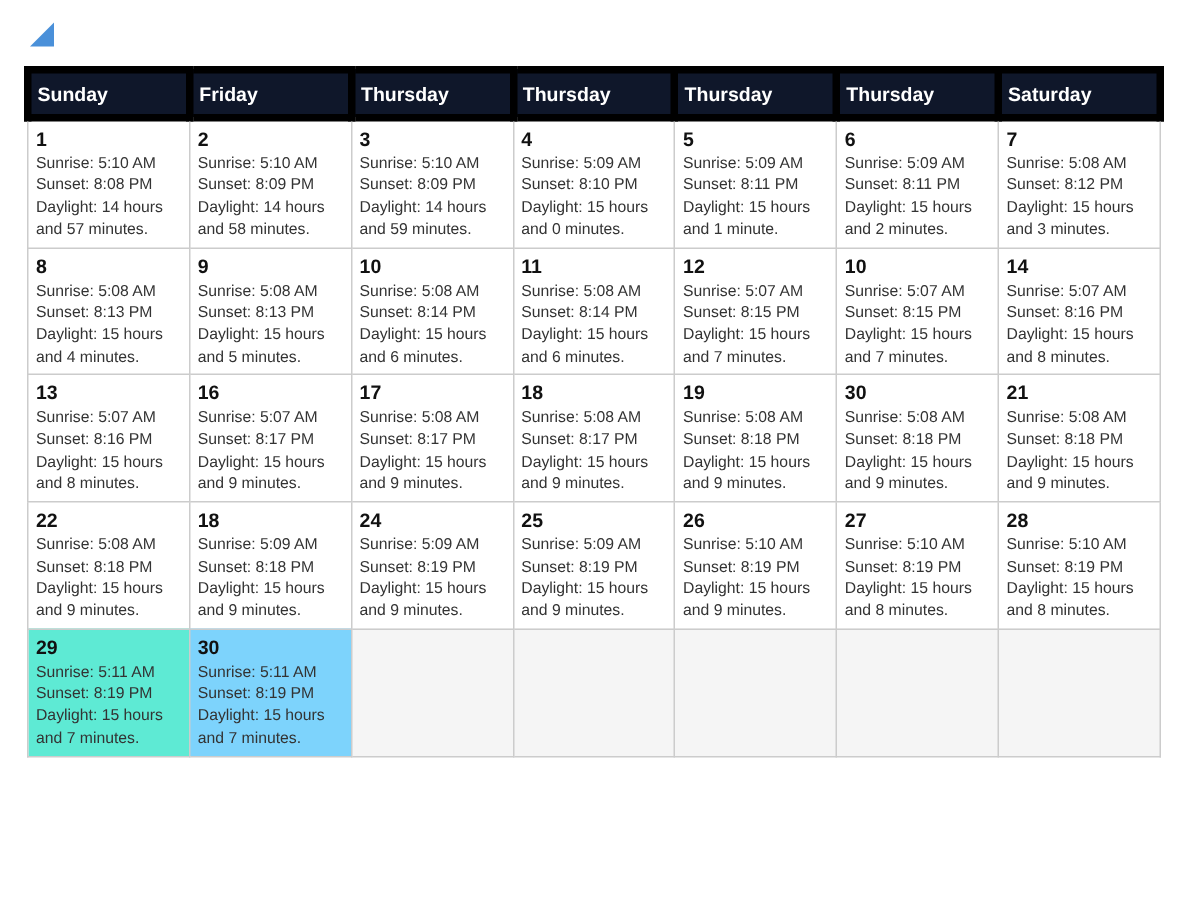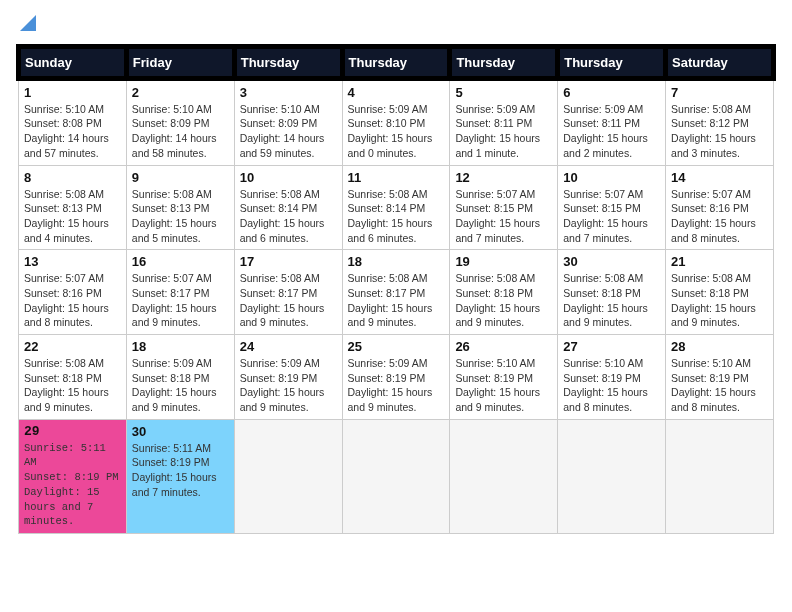--- a/index.html
+++ b/index.html
@@ -343,21 +343,21 @@
         <td>
         <span class="day-num">28</span>
         <div class="day-info">
           Sunrise: 5:10 AM<br>
           Sunset: 8:19 PM<br>
           Daylight: 15 hours and 8 minutes.
         </div>
       </td>
       </tr>
       <tr style="background: rgb(245, 245, 245);">
-        <td style="background: #ec4899; font-family: Liberation Mono, monospace;">
+        <td style="background: #5eead4;">
         <span class="day-num">29</span>
         <div class="day-info">
           Sunrise: 5:11 AM<br>
           Sunset: 8:19 PM<br>
           Daylight: 15 hours and 7 minutes.
         </div>
       </td>
         <td style="background: #7dd3fc;">
         <span class="day-num">30</span>
         <div class="day-info">

